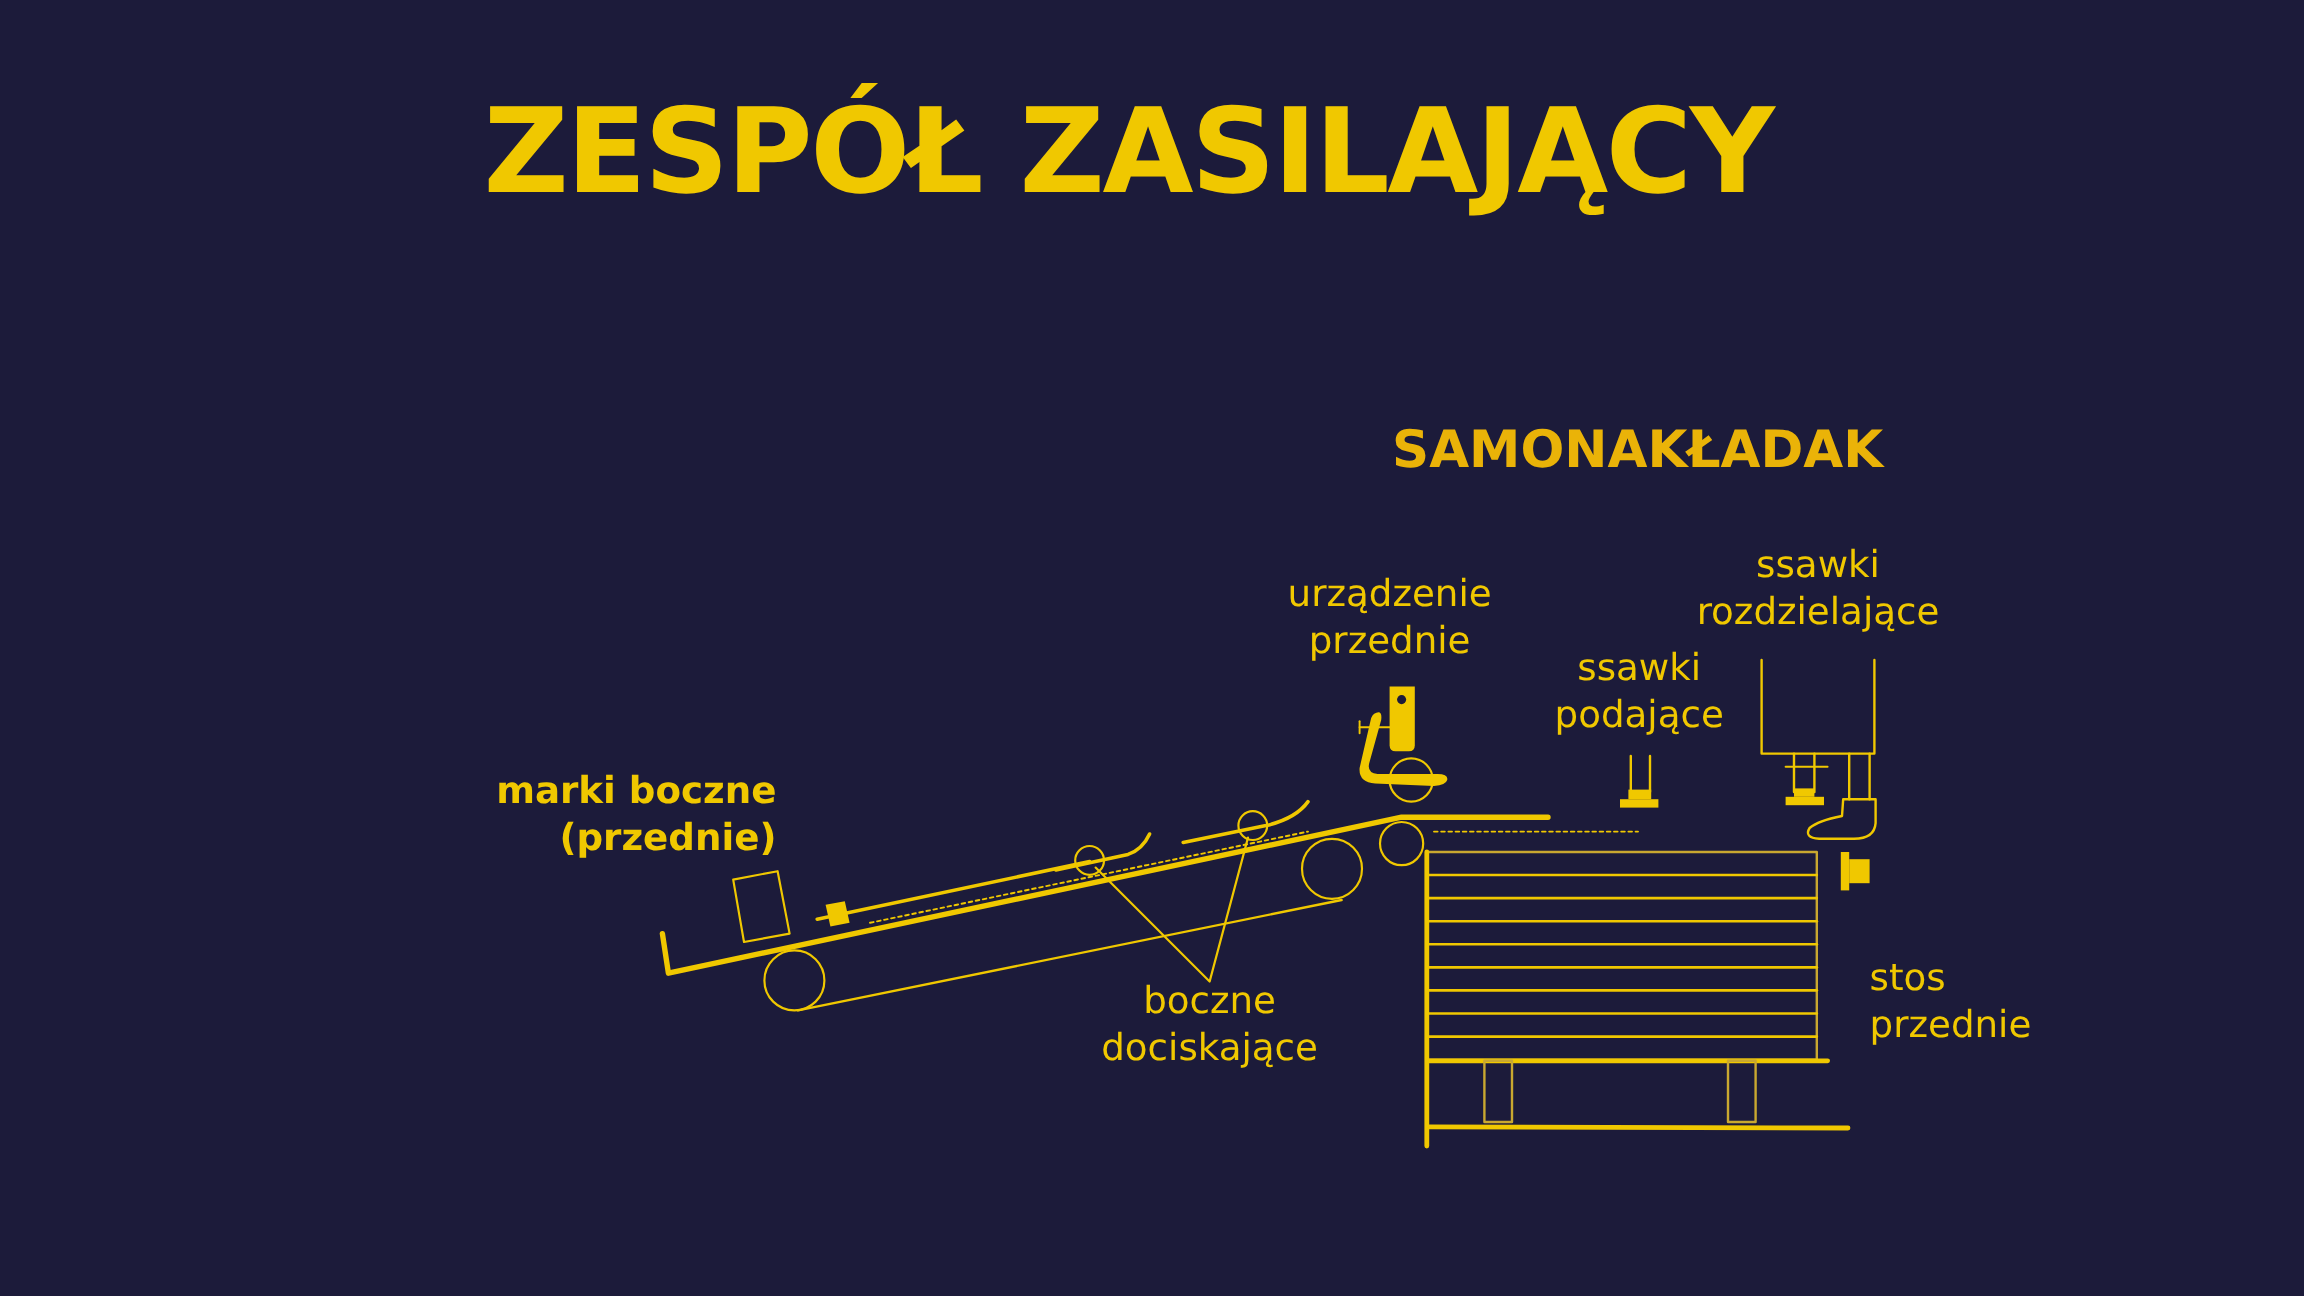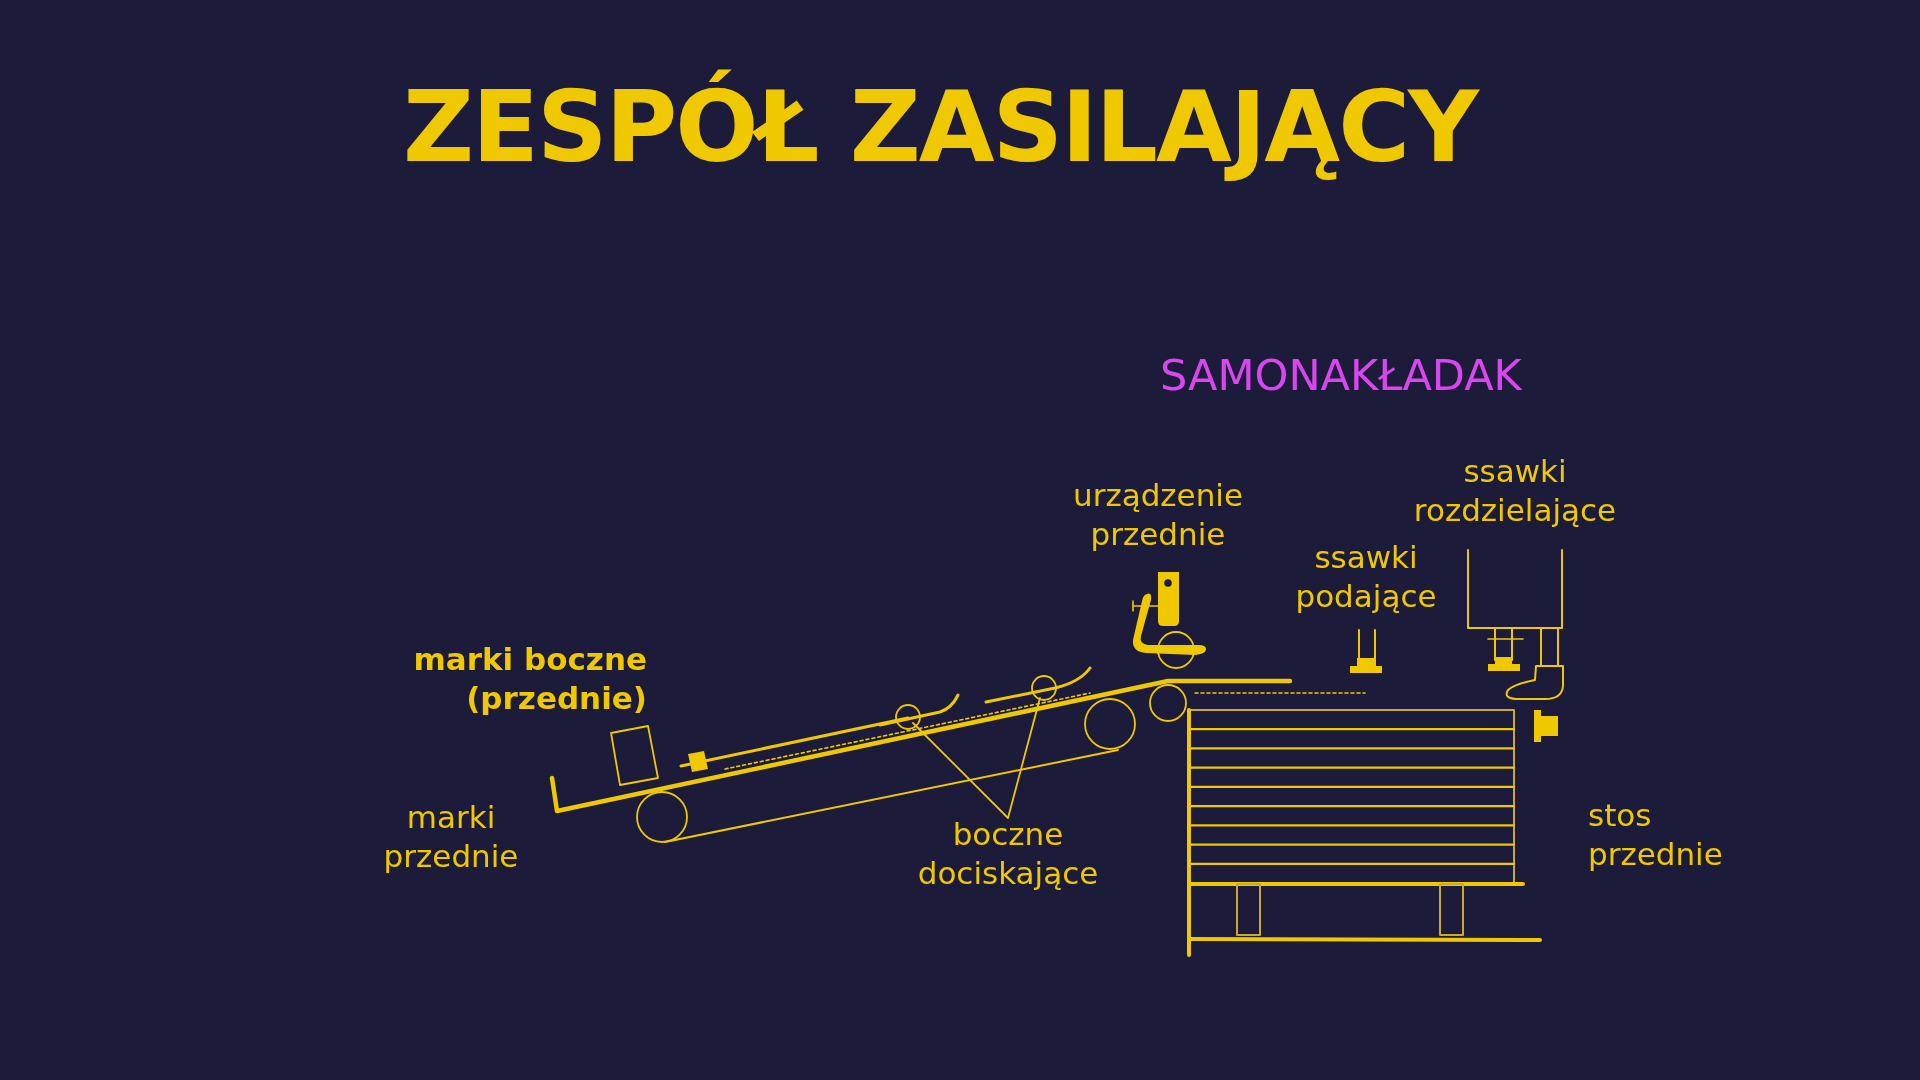--- a/index.html
+++ b/index.html
@@ -12,31 +12,31 @@
   }
   .slide { position: absolute; inset: 0; padding-left: 22px; }
   .title {
     position: absolute; left: 0; width: 1920px; top: 78px;
     text-align: center; margin-left: -20px;
     font-weight: bold; font-size: 98px; letter-spacing: -2px;
     line-height: 1; color: #f0c800;
   }
   .subtitle {
     position: absolute; left: 1160px; top: 354px;
-    font-weight: normal; font-size: 43px; line-height: 1; letter-spacing: 0px;
-    color: #d946ef;
+    font-weight: bold; font-size: 43px; line-height: 1; letter-spacing: 0px;
+    color: #eab308;
   }
   .label {
     position: absolute; font-size: 31px; line-height: 39px;
     color: #f0c800; white-space: nowrap;
   }
   .label span { display: block; }
   .center { text-align: center; transform: translateX(-50%); }
   .right { text-align: right; transform: translateX(-100%); font-weight: bold; }
-  .left { text-align: left; margin-left: 30px; }
+  .left { text-align: left; }
   svg.diagram { position: absolute; left: 0; top: 0; }
 </style>
 </head>
 <body>
 
 <div class="slide">
 
   <div class="title">ZESPÓŁ ZASILAJĄCY</div>
   <div class="subtitle">SAMONAKŁADAK</div>
 
@@ -53,24 +53,20 @@
   <div class="label center" style="left:1515px; top:452px;">
     <span>ssawki</span>
     <span>rozdzielające</span>
   </div>
 
   <div class="label right" style="left:647px; top:640px;">
     <span>marki boczne</span>
     <span>(przednie)</span>
   </div>
 
-  <div class="label center" style="left:451px; top:798px;">
-    <span>marki</span>
-    <span>przednie</span>
-  </div>
 
   <div class="label center" style="left:1008px; top:815px;">
     <span>boczne</span>
     <span>dociskające</span>
   </div>
 
   <div class="label left" style="left:1558px; top:796px;">
     <span>stos</span>
     <span>przednie</span>
   </div>

